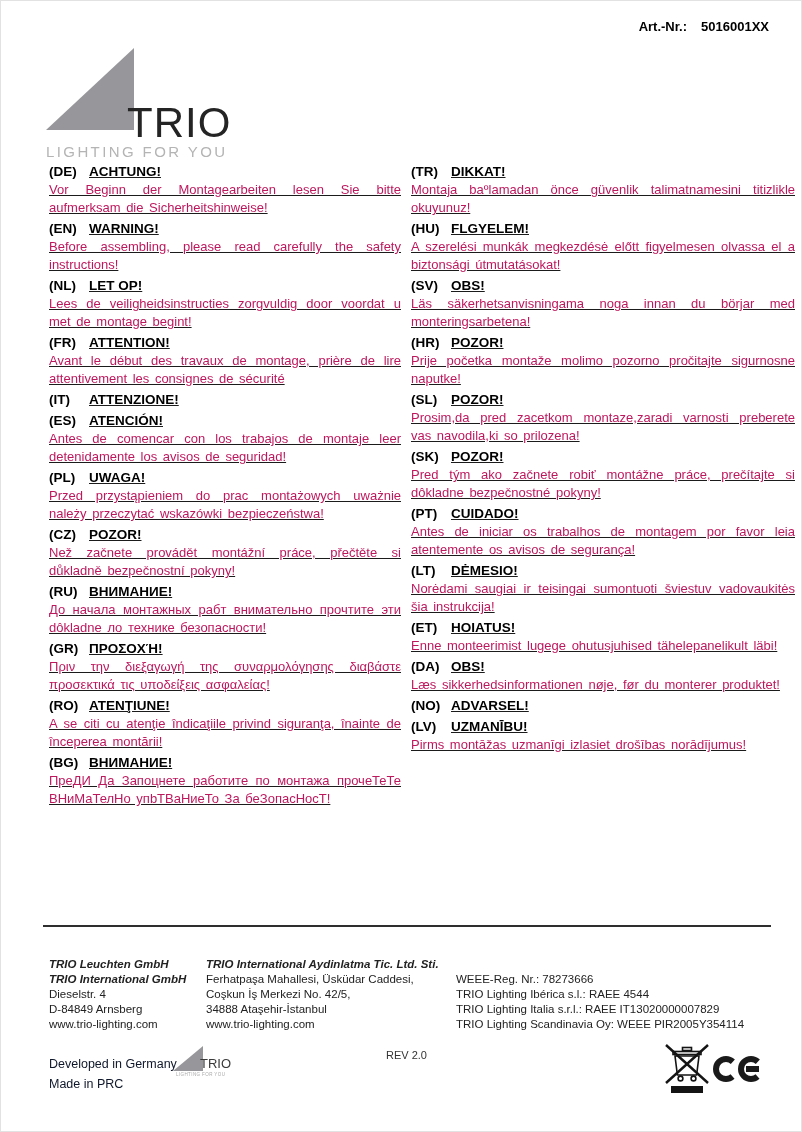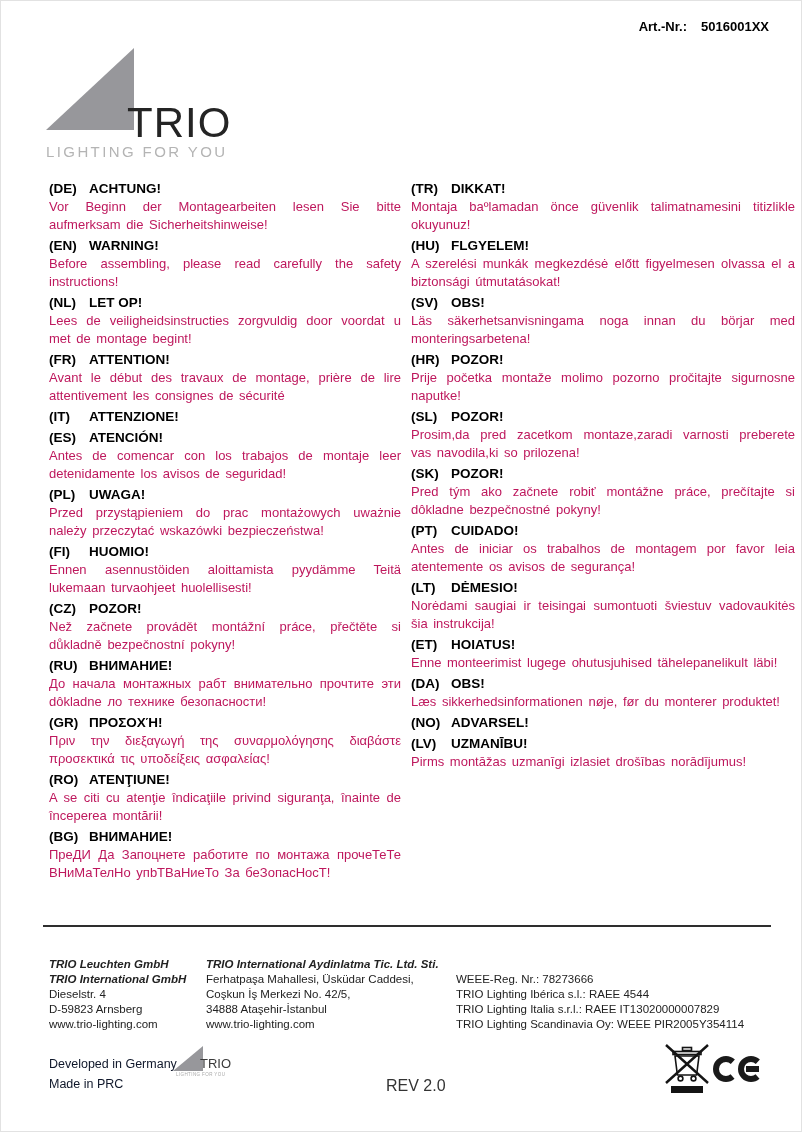--- a/index.html
+++ b/index.html
@@ -14,21 +14,21 @@
   .artnr .artval { margin-left:14px; }
   
   .logo { position:absolute; top:45px; left:45px; width:220px; height:118px; }
   .tri { position:absolute; left:0; top:2px; width:88px; height:82px; background:#97979b;
          clip-path:polygon(100% 0, 100% 100%, 0 100%); }
   .brand { position:absolute; left:81px; top:56px; font-size:42px; font-weight:300;
            letter-spacing:1px; color:#242424; line-height:1; }
   .tagline { position:absolute; left:0; top:97px; font-size:15px; letter-spacing:2.4px;
              color:#b4b4b4; white-space:nowrap; }
   
-  .col { position:absolute; top:179px; }
+  .col { position:absolute; top:162px;text-decoration:underline; }
   .col-left  { left:48px;  width:352px; }
   .col-right { left:410px; width:384px; }
   .warning { margin:0 0 3px 0; }
   .w-title { margin:0; font-size:13.5px; font-weight:bold; line-height:18px; color:#000; }
   .w-code { display:inline-block; min-width:40px; }
   .w-body { margin:0; font-size:13px; line-height:18px; text-align:justify;
             word-spacing:2px; color:#be185d; }
   
   .divider { position:absolute; top:924px; left:42px; width:728px; height:2px; background:#2e2e2e; }
   .footer { position:absolute; top:956px; left:48px; width:744px; display:flex; }
@@ -39,21 +39,21 @@
   .f-line.bold { font-weight:bold;font-style:italic; }
   
   .origin { position:absolute; left:48px; top:1053px; font-size:12.5px; line-height:20px; color:#0f172a; }
   .mini-logo { position:absolute; left:172px; top:1045px; width:64px; height:32px; }
   .mini-tri { position:absolute; left:0; top:0; width:30px; height:25px; background:#97979b;
               clip-path:polygon(100% 0, 100% 100%, 0 100%); }
   .mini-brand { position:absolute; left:27px; top:11px; font-size:13px; font-weight:300;
                 color:#3a3a3a; line-height:1; }
   .mini-tagline { position:absolute; left:3px; top:26px; font-size:4.5px; letter-spacing:0.4px;
                   color:#a9a9a9; white-space:nowrap; }
-  .rev { position:absolute; left:385px; top:1076px; font-size:16px; color:#333; }
+  .rev { position:absolute; left:385px; top:1048px; font-size:11px; color:#333; }
   .weee { position:absolute; left:663px; top:1043px; }
   .ce   { position:absolute; left:712px; top:1053px; }
 </style>
 </head>
 <body>
 
 <div class="page">
 
   <div class="artnr">
     <span>Art.-Nr.:</span><span class="artval">5016001XX</span>
@@ -107,26 +107,20 @@
     <p class="w-body">Antes de comencar con los trabajos de montaje leer detenidamente los avisos de seguridad!</p>
   </section>
 
   <section class="warning">
     <h3 class="w-title">
       <span class="w-code">(PL)</span><span class="w-head">UWAGA!</span>
     </h3>
     <p class="w-body">Przed przystąpieniem do prac montażowych uważnie należy przeczytać wskazówki bezpieczeństwa!</p>
   </section>
 
-  <section class="warning">
-    <h3 class="w-title">
-      <span class="w-code">(FI)</span><span class="w-head">HUOMIO!</span>
-    </h3>
-    <p class="w-body">Ennen asennustöiden aloittamista pyydämme Teitä lukemaan turvaohjeet huolellisesti!</p>
-  </section>
 
   <section class="warning">
     <h3 class="w-title">
       <span class="w-code">(CZ)</span><span class="w-head">POZOR!</span>
     </h3>
     <p class="w-body">Než začnete provádět montážní práce, přečtěte si důkladně bezpečnostní pokyny!</p>
   </section>
 
   <section class="warning">
     <h3 class="w-title">
@@ -245,21 +239,21 @@
   <div class="divider"></div>
 
   <div class="footer">
     <div class="f-col f-col1">
   <div class="f-line bold">TRIO  Leuchten  GmbH</div>
 
   <div class="f-line bold">TRIO  International  GmbH</div>
 
   <div class="f-line">Dieselstr.  4</div>
 
-  <div class="f-line">D-59823  Arnsberg</div>
+  <div class="f-line">D-84849  Arnsberg</div>
 
   <div class="f-line">www.trio-lighting.com</div>
 </div>
     <div class="f-col f-col2">
   <div class="f-line bold">TRIO  International  Aydinlatma  Tic.  Ltd.  Sti.</div>
 
   <div class="f-line">Ferhatpaşa  Mahallesi,  Üsküdar  Caddesi,</div>
 
   <div class="f-line">Coşkun  İş  Merkezi  No.  42/5,</div>
 

